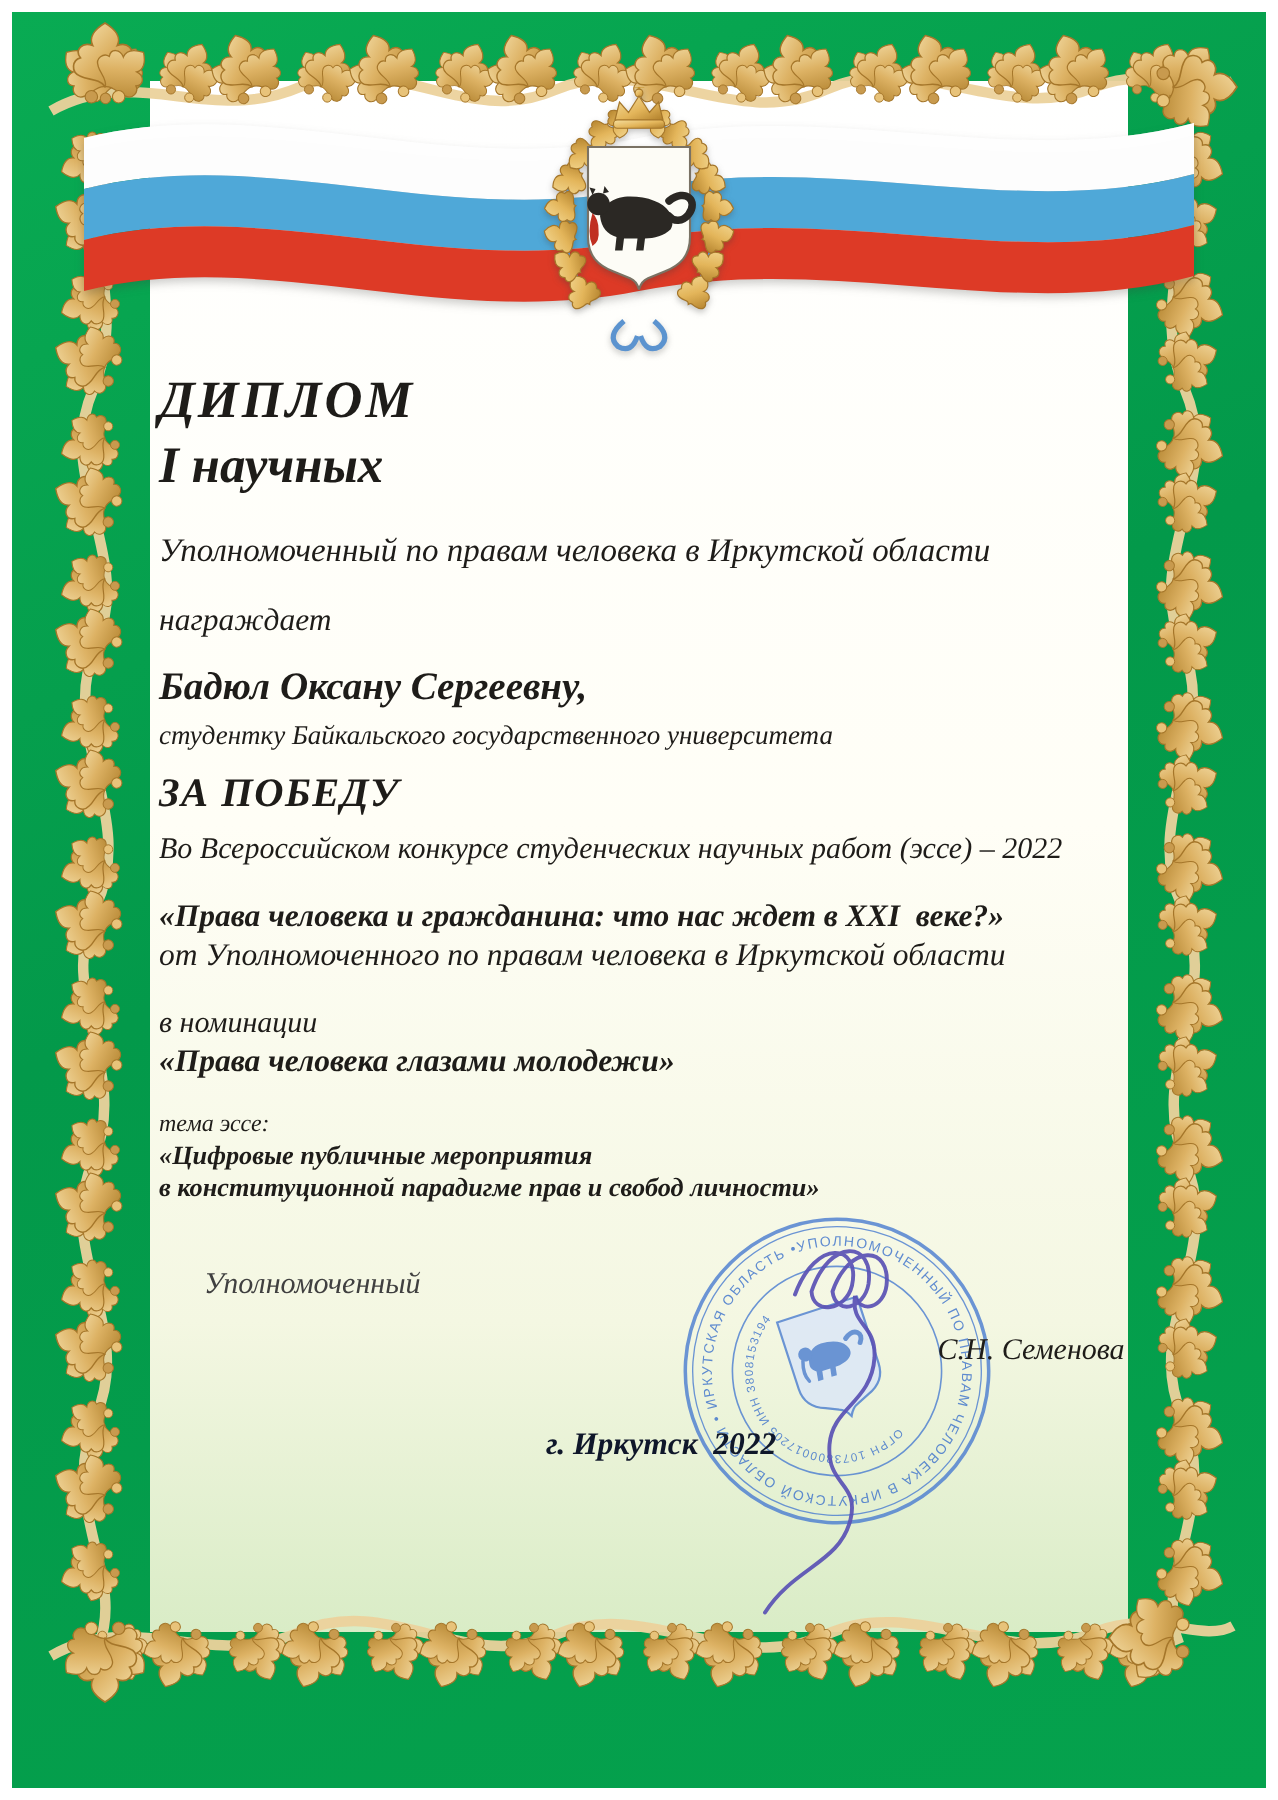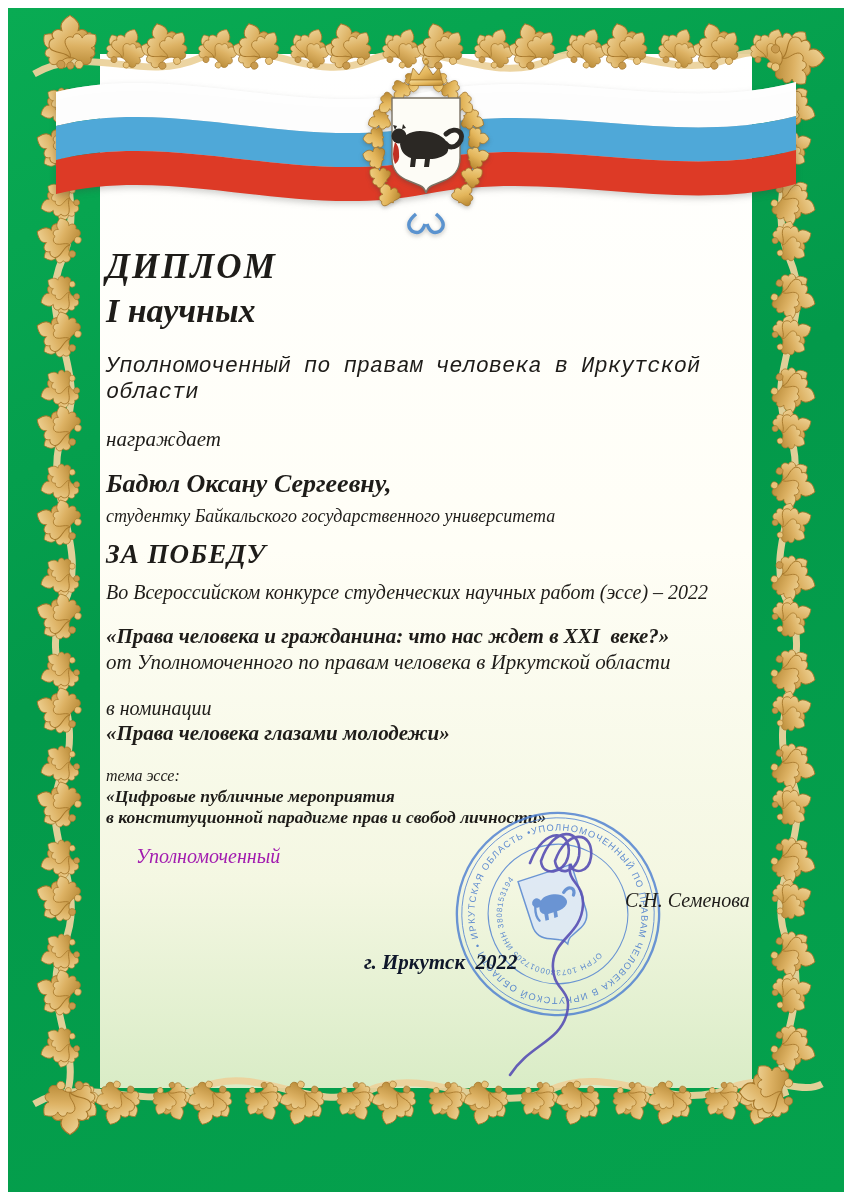--- a/index.html
+++ b/index.html
@@ -11,36 +11,36 @@
         background:linear-gradient(180deg,#ffffff 0%,#fffef6 48%,#f4f7e2 80%,#d9ecc6 100%);}
   svg.overlay{position:absolute;left:0;top:0;width:852px;height:1200px;}
   svg.flag{position:absolute;left:56px;top:66px;width:740px;height:160px;
         filter:drop-shadow(0 3px 3px rgba(60,60,60,.25));}
   svg.crest{position:absolute;left:346px;top:58px;width:160px;height:180px;
         filter:drop-shadow(0 2px 2px rgba(60,60,60,.3));}
   .content{position:absolute;left:106px;top:244px;width:640px;}
   .l{font-style:italic;color:#1e1c19;}
   .l1{font-size:35px;line-height:46px;font-weight:700;letter-spacing:2px;}
   .l2{font-size:34px;line-height:42px;font-weight:700;}
-  .l3{font-size:22px;line-height:26px;margin-top:22px;font-family:Liberation Mono, monospace;}
+  .l3{font-size:22px;line-height:26px;margin-top:22px;}
   .l4{font-size:21px;line-height:26px;margin-top:20px;}
   .l5{font-size:26px;line-height:27px;margin-top:18px;font-weight:600;}
   .l6{font-size:18px;line-height:26px;margin-top:6px;}
   .l7{font-size:27px;line-height:30px;margin-top:10px;font-weight:700;letter-spacing:1px;}
   .l8{font-size:20px;line-height:25px;margin-top:11px;}
   .l9{font-size:21px;line-height:25px;margin-top:19px;font-weight:600;}
   .l10{font-size:20px;line-height:23px;margin-top:23px;}
   .l11{font-size:21px;line-height:24px;margin-top:1px;}
   .l12{font-size:21px;line-height:24px;margin-top:1px;font-weight:600;}
   .l13{font-size:16px;line-height:20px;margin-top:21px;}
   .l14{font-size:17.5px;line-height:21px;font-weight:600;}
   .l15{font-size:17.5px;line-height:21px;font-weight:600;}
   .pre{white-space:pre-wrap;}
   .role{position:absolute;left:136px;top:843px;font-style:italic;font-size:20px;
-        line-height:27px;color:#a21caf;}
+        line-height:27px;color:#404040;}
   .role .indent{padding-left:12px;}
   .signame{position:absolute;left:625px;top:889px;font-style:italic;font-size:20px;color:#1e1c19;font-family:Liberation Serif, serif;}
   .placedate{position:absolute;left:364px;top:950px;font-style:italic;font-size:21px;
         font-weight:600;color:#0f172a;}
   svg.stamp{position:absolute;left:450px;top:806px;width:216px;height:216px;opacity:.82;}
   svg.signature{position:absolute;left:470px;top:818px;width:300px;height:270px;opacity:.92;}
 </style>
 </head>
 <body>
 

